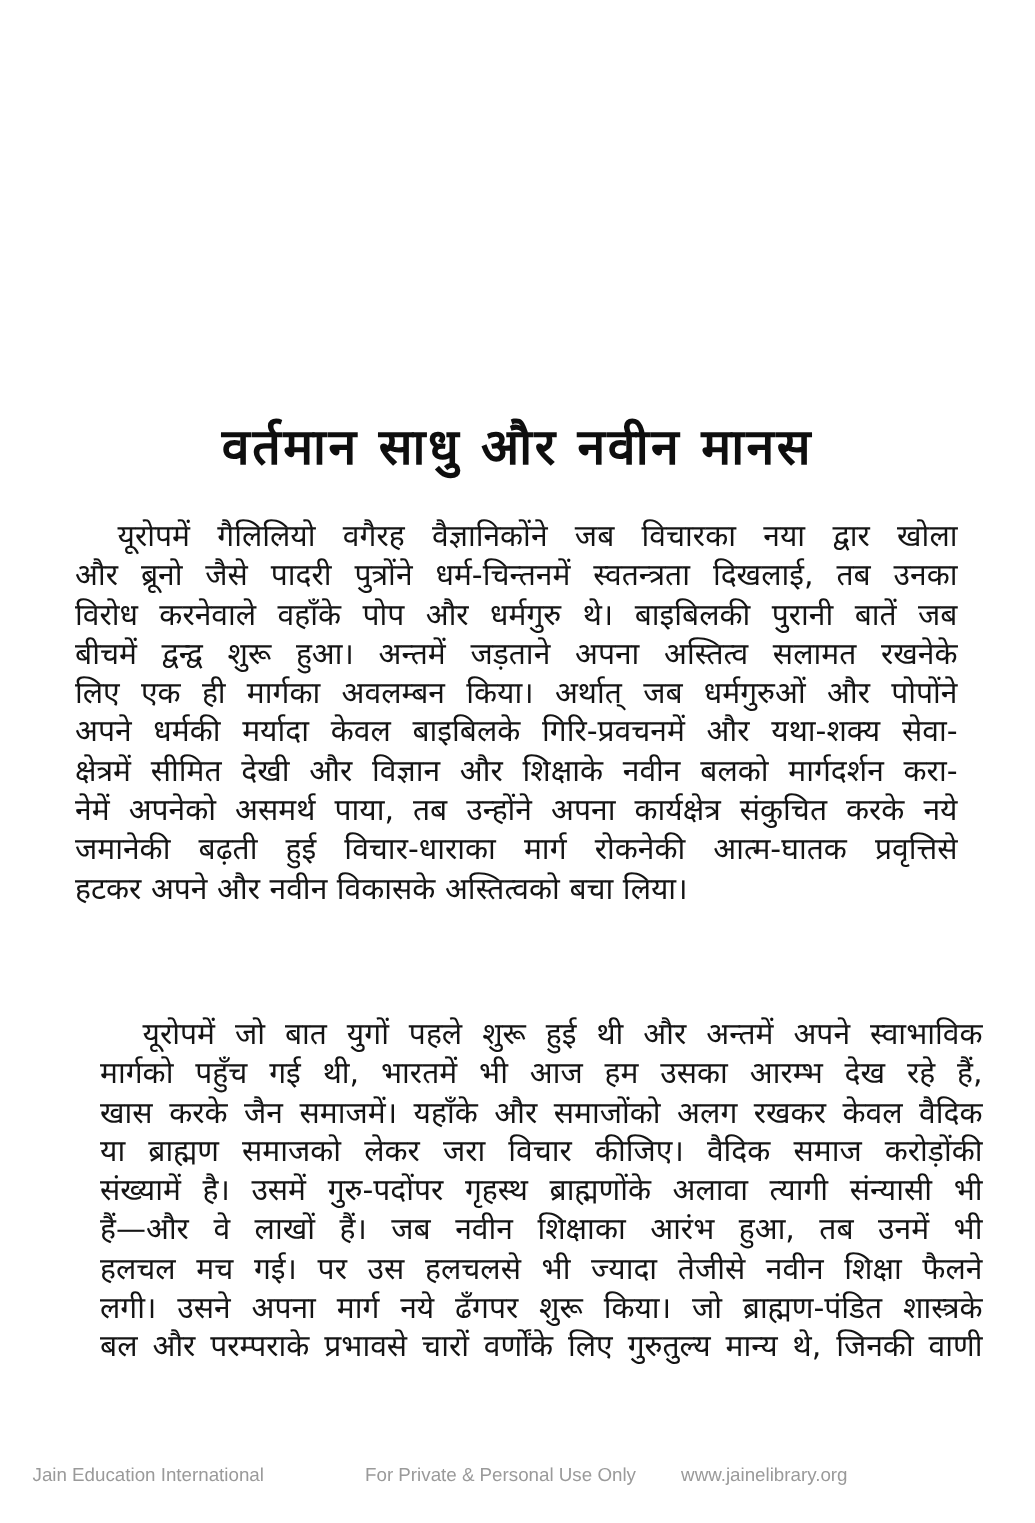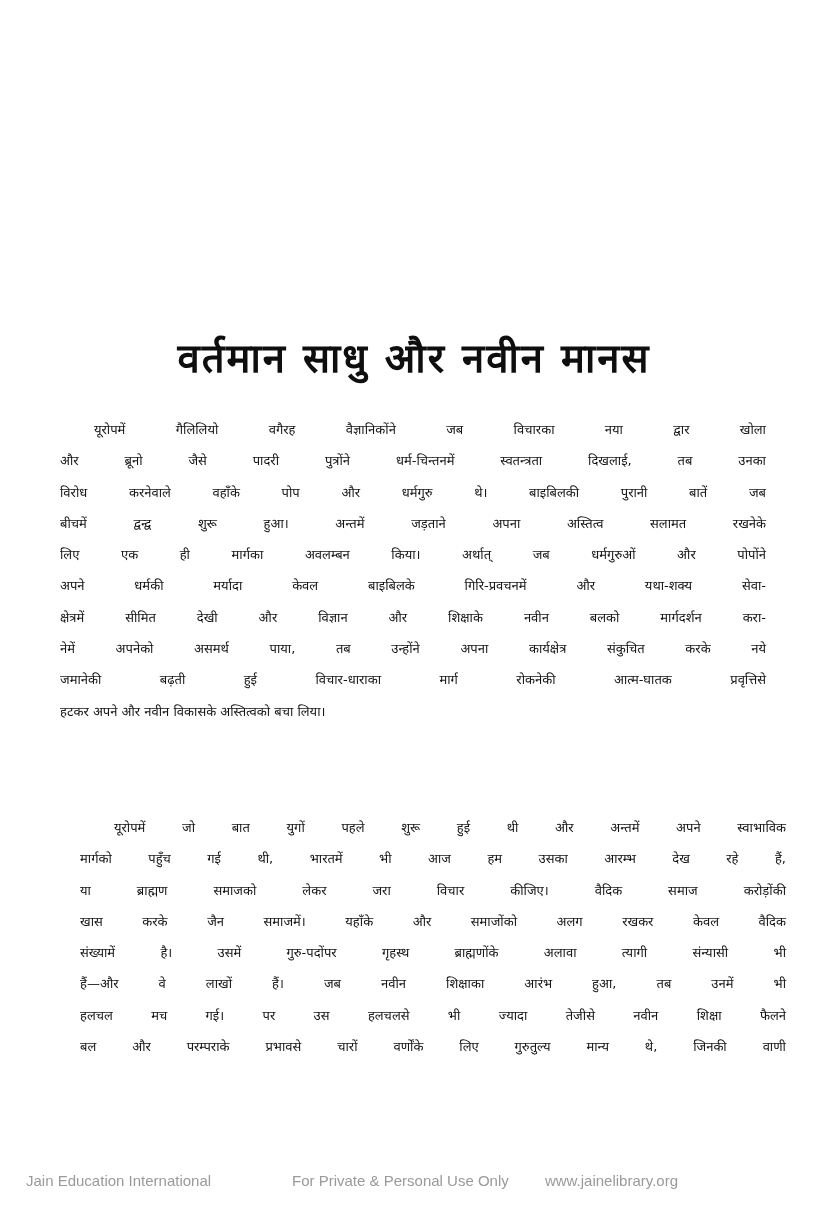--- a/index.html
+++ b/index.html
@@ -34,21 +34,21 @@
       line-height: 60px;
       letter-spacing: 2px;
       color: #0e0e0e;
       margin: 0;
     }
     .body-text {
       position: absolute;
       left: 60px;
       width: 706px;
       font-family: "DejaVu Sans", sans-serif;
-      font-size: 13px;
+      font-size: 24px;
       line-height: 31.3px;
       text-align: justify;
       text-align-last: left;
       color: #141414;
     }
     .para1 { top: 414px; }
     .para2 { top: 812px; margin-left: 20px; }
     .line {
       display: block;
       white-space: nowrap;
@@ -93,25 +93,26 @@
     <span class="line">अपने धर्मकी मर्यादा केवल बाइबिलके गिरि-प्रवचनमें और यथा-शक्य सेवा-</span>
     <span class="line">क्षेत्रमें सीमित देखी और विज्ञान और शिक्षाके नवीन बलको मार्गदर्शन करा-</span>
     <span class="line">नेमें अपनेको असमर्थ पाया, तब उन्होंने अपना कार्यक्षेत्र संकुचित करके नये</span>
     <span class="line">जमानेकी बढ़ती हुई विचार-धाराका मार्ग रोकनेकी आत्म-घातक प्रवृत्तिसे</span>
     <span class="line last">हटकर अपने और नवीन विकासके अस्तित्वको बचा लिया।</span>
   </div>
 
   <div class="body-text para2">
     <span class="line first">यूरोपमें जो बात युगों पहले शुरू हुई थी और अन्तमें अपने स्वाभाविक</span>
     <span class="line">मार्गको पहुँच गई थी, भारतमें भी आज हम उसका आरम्भ देख रहे हैं,</span>
+    <span class="line">खास करके जैन समाजमें। यहाँके और समाजोंको अलग रखकर केवल वैदिक</span>
     <span class="line">या ब्राह्मण समाजको लेकर जरा विचार कीजिए। वैदिक समाज करोड़ोंकी</span>
-    <span class="line">खास करके जैन समाजमें। यहाँके और समाजोंको अलग रखकर केवल वैदिक</span>
     <span class="line">संख्यामें है। उसमें गुरु-पदोंपर गृहस्थ ब्राह्मणोंके अलावा त्यागी संन्यासी भी</span>
     <span class="line">हैं—और वे लाखों हैं। जब नवीन शिक्षाका आरंभ हुआ, तब उनमें भी</span>
     <span class="line">हलचल मच गई। पर उस हलचलसे भी ज्यादा तेजीसे नवीन शिक्षा फैलने</span>
+    <span class="line">लगी। उसने अपना मार्ग नये ढँगपर शुरू किया। जो ब्राह्मण-पंडित शास्त्रके</span>
     <span class="line">बल और परम्पराके प्रभावसे चारों वर्णोंके लिए गुरुतुल्य मान्य थे, जिनकी वाणी</span>
   </div>
 
   <div class="footer">
     <span class="f-left">Jain Education International</span>
     <span class="f-mid">For Private &amp; Personal Use Only</span>
     <span class="f-right">www.jainelibrary.org</span>
   </div>
 
 </div>

